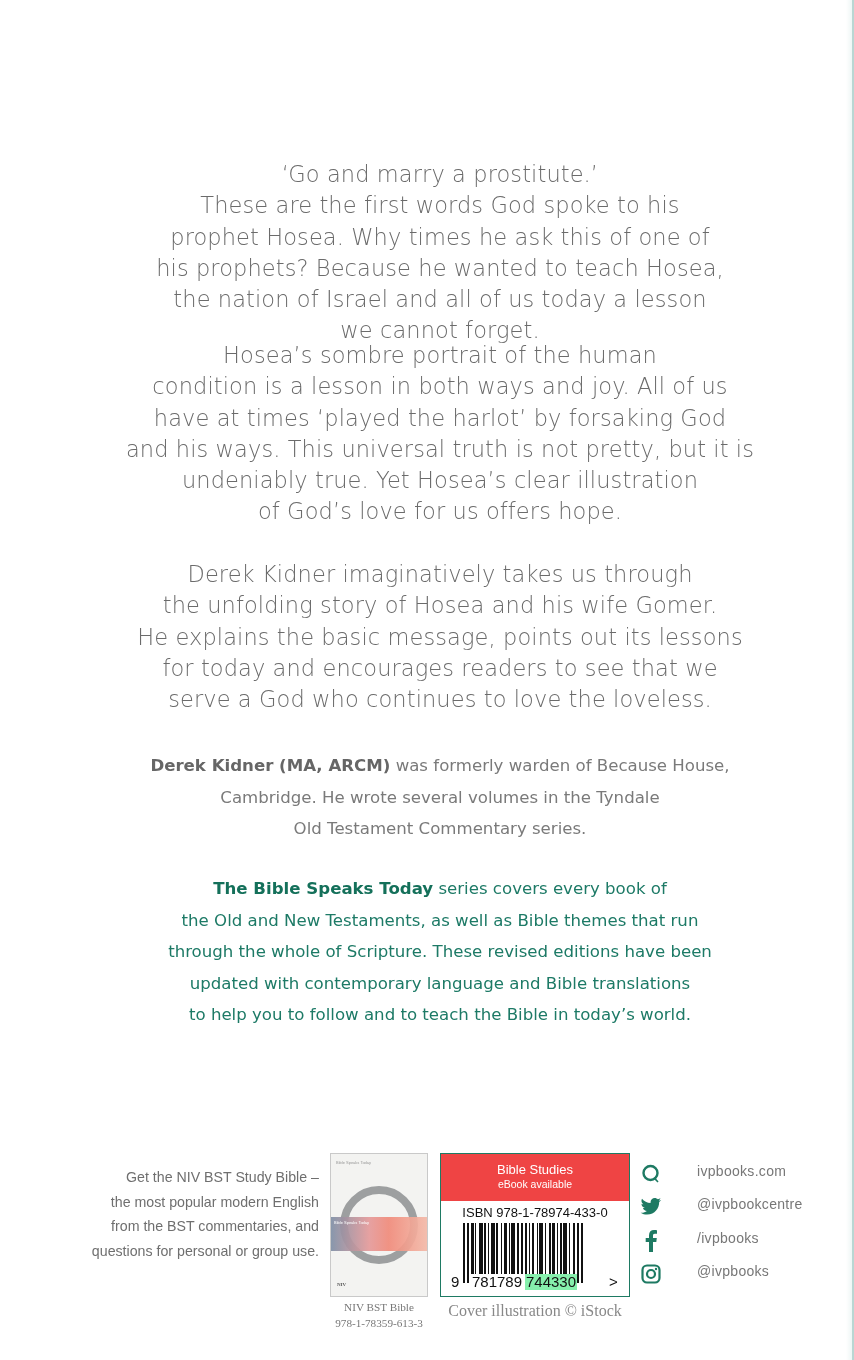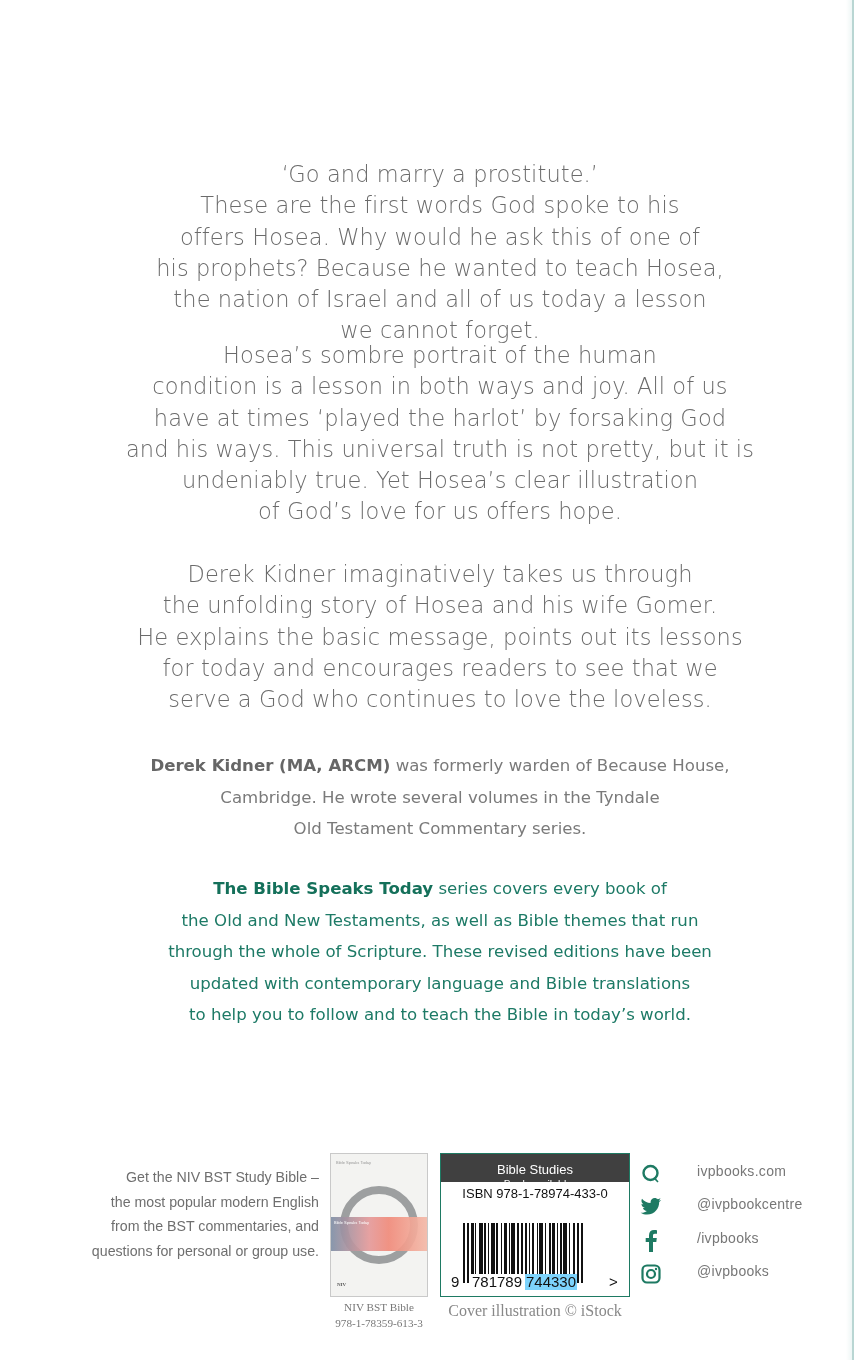--- a/index.html
+++ b/index.html
@@ -81,21 +81,21 @@
     text-align: center; color: #777;
     font-family: "Liberation Serif", serif; font-size: 11.2px; line-height: 15.6px;
   }
   .bible-caption .line { display: block; }
 
   .barcode-box {
     position: absolute; left: 440px; top: 1153px; width: 190px; height: 144px;
     border: 1px solid #1e7a63; box-sizing: border-box; background: #fff;
   }
   .barcode-head {
-    height: 28px; background: #404040; color: #ffffff; text-align: center;
+    height: 47px; background: #ef4444; color: #ffffff; text-align: center;
     font-family: "Liberation Sans", sans-serif;
   }
   .barcode-head .title { display: block; font-size: 13px; padding-top: 8px; line-height: 15px; }
   .barcode-head .sub { display: block; font-size: 10.5px; line-height: 14px; }
   .isbn-text {
     text-align: center; font-family: "Liberation Sans", sans-serif;
     font-size: 13px; color: #111; margin-top: 5px; line-height: 14px;
   }
   .bars {
     position: absolute; left: 22px; top: 69px; width: 150px; height: 52px;
@@ -104,21 +104,21 @@
   .bars span { display: block; background: #111; height: 52px; }
   .bars span.gap { background: transparent; }
   .bars span.long { height: 60px; }
   .barcode-digits {
     position: absolute; left: 6px; top: 120px; width: 178px;
     font-family: "Liberation Sans", sans-serif; font-size: 15px; color: #111;
     line-height: 16px; white-space: nowrap;
   }
   .barcode-digits .first { position: absolute; left: 4px; top: 0; }
   .barcode-digits .g1 { position: absolute; left: 24px; top: 0; background: #fff; padding: 0 1px; }
-  .barcode-digits .g2 { position: absolute; left: 78px; top: 0; background: #7dd3fc; padding: 0 1px; }
+  .barcode-digits .g2 { position: absolute; left: 78px; top: 0; background: #86efac; padding: 0 1px; }
   .barcode-digits .arrow { position: absolute; left: 162px; top: 0; }
 
   .credit {
     position: absolute; left: 440px; width: 190px; top: 1302px; text-align: center;
     font-family: "Liberation Serif", serif; font-size: 16px; color: #888;
   }
 
   .social {
     position: absolute; left: 640px; top: 1163px; width: 200px;
     font-family: "Liberation Sans", sans-serif;
@@ -131,21 +131,21 @@
 </style>
 </head>
 <body>
 
 <div class="edge-shade"></div>
 <div class="edge-line"></div>
 
 <div class="blurb" id="p1">
   <span class="line">‘Go and marry a prostitute.’</span>
   <span class="line">These are the first words God spoke to his</span>
-  <span class="line">offers Hosea. Why would he ask this of one of</span>
+  <span class="line">prophet Hosea. Why times he ask this of one of</span>
   <span class="line">his prophets? Because he wanted to teach Hosea,</span>
   <span class="line">the nation of Israel and all of us today a lesson</span>
   <span class="line">we cannot forget.</span>
 </div>
 
 <div class="blurb" id="p2">
   <span class="line">Hosea’s sombre portrait of the human</span>
   <span class="line">condition is a lesson in both ways and joy. All of us</span>
   <span class="line">have at times ‘played the harlot’ by forsaking God</span>
   <span class="line">and his ways. This universal truth is not pretty, but it is</span>

